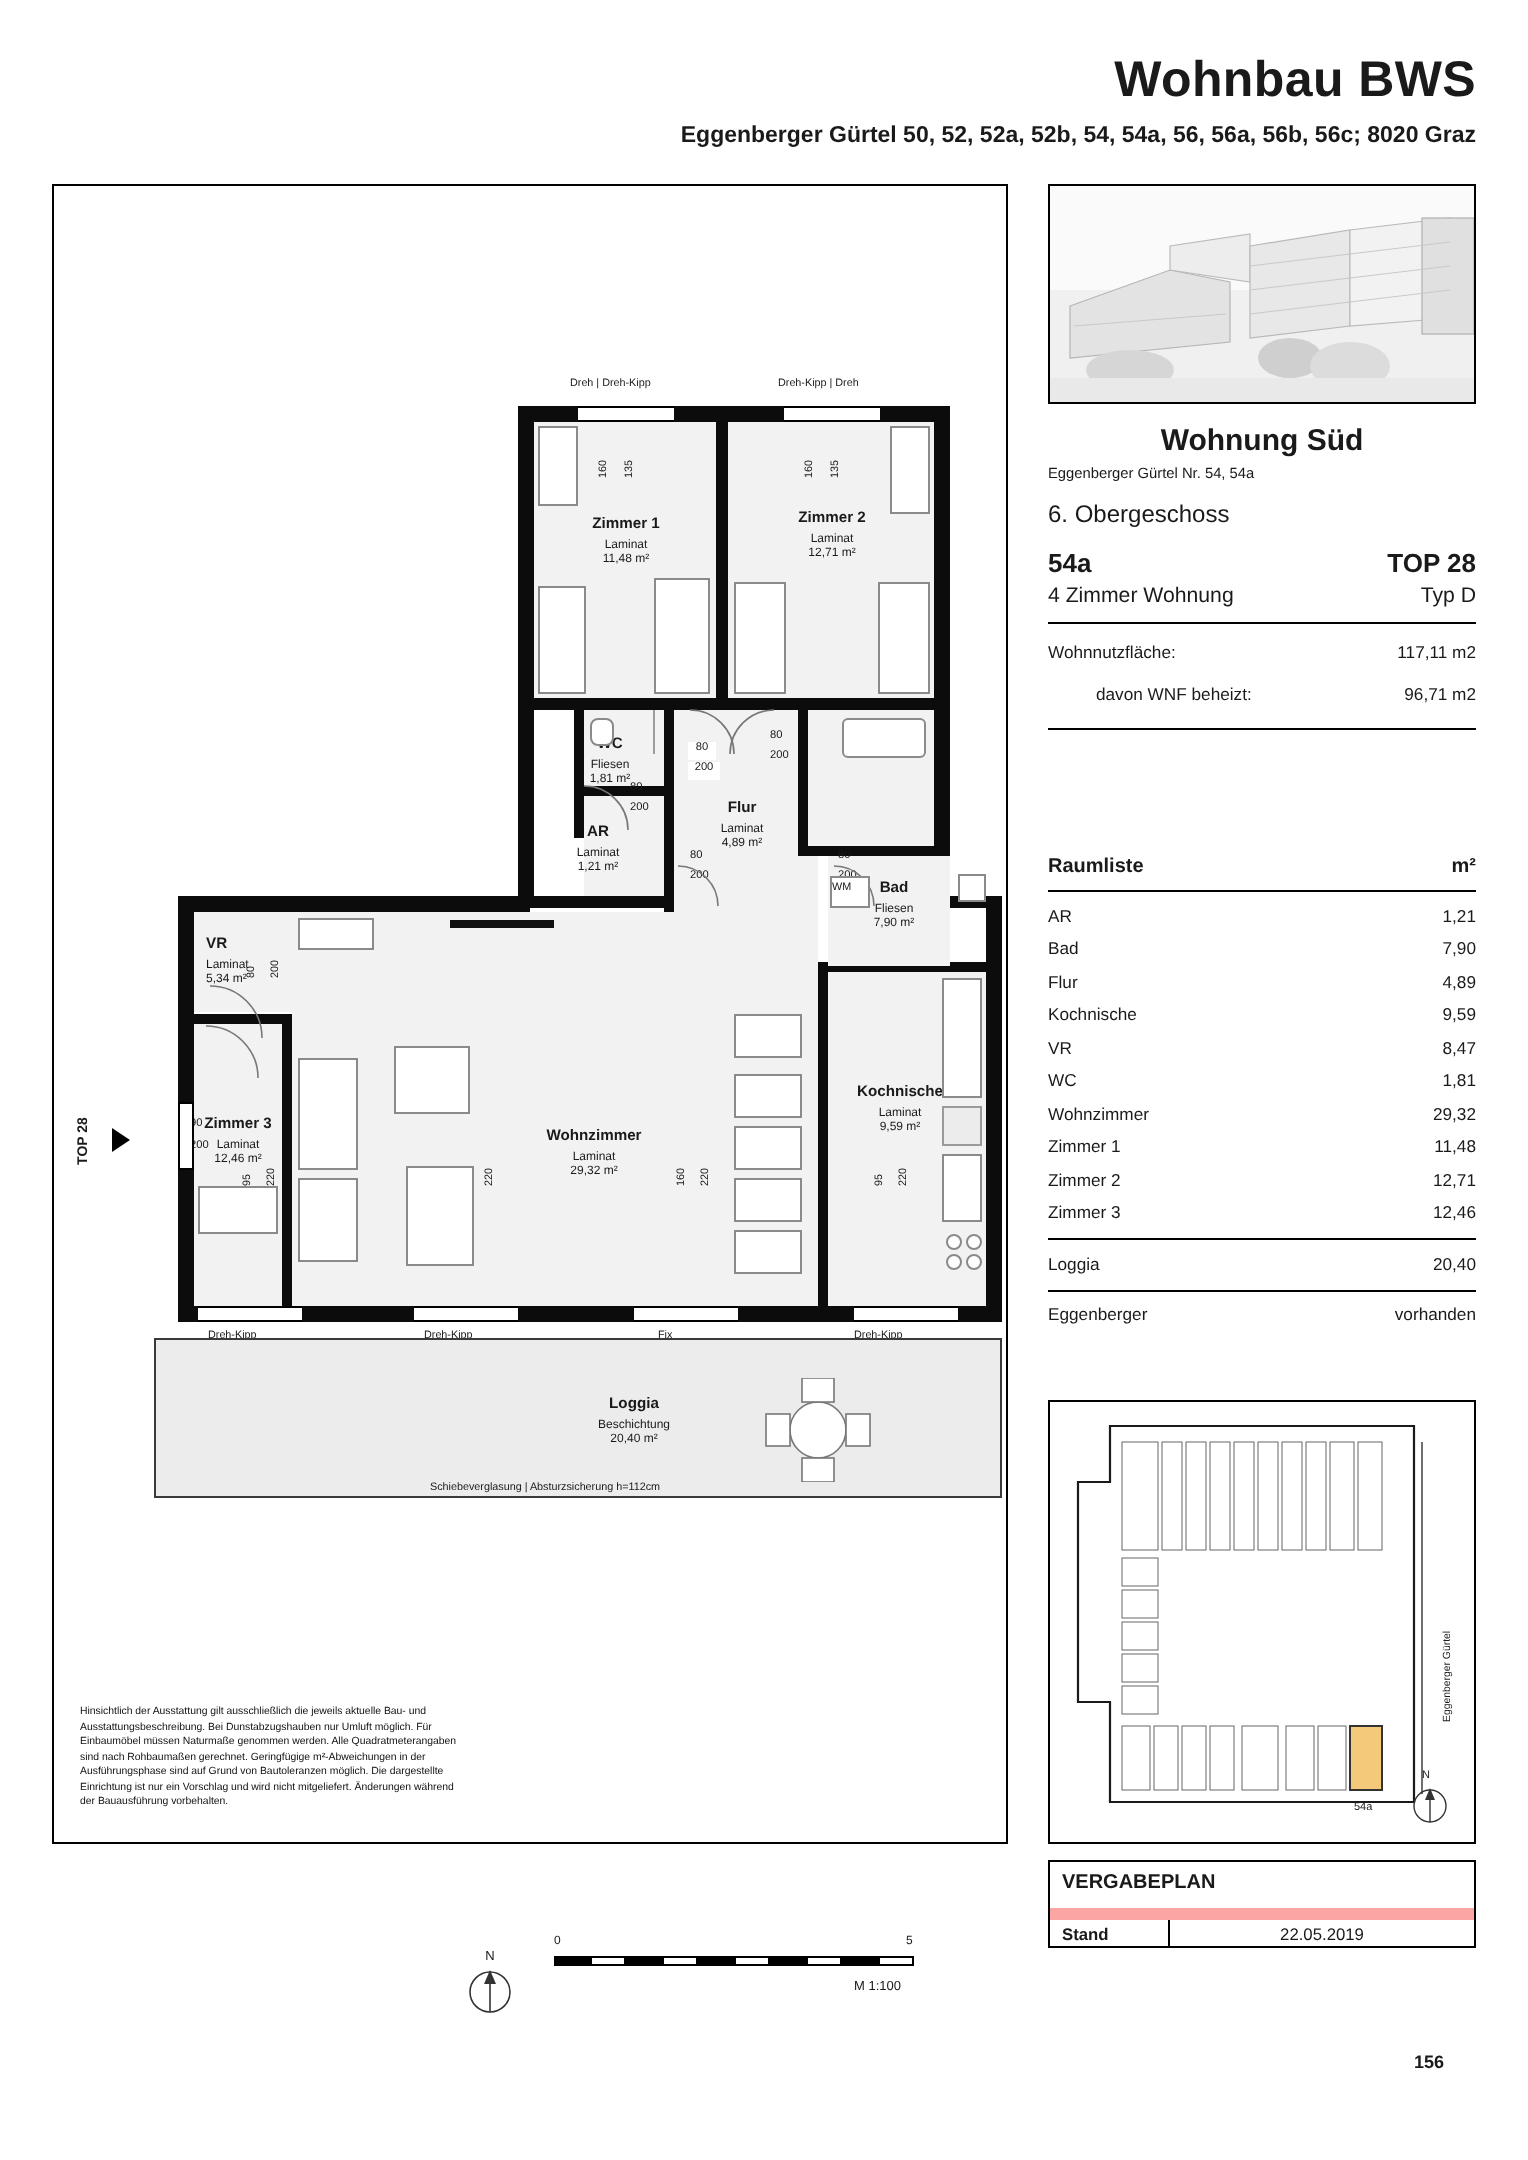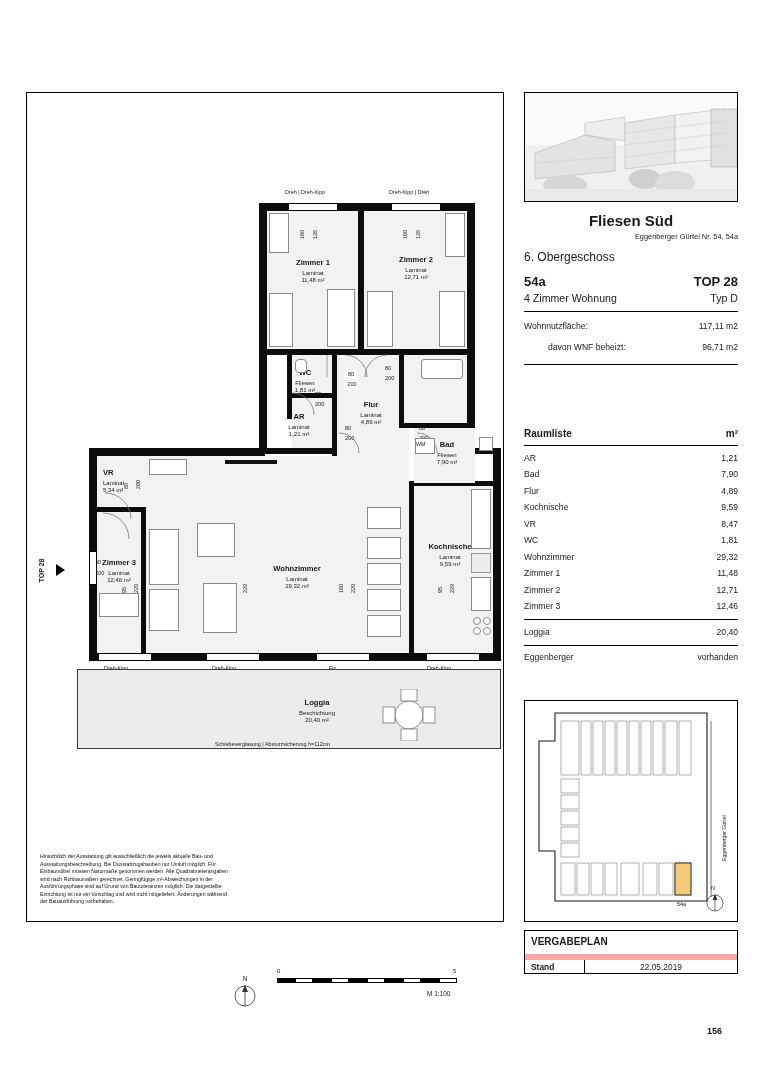--- a/index.html
+++ b/index.html
@@ -58,21 +58,21 @@
   .scalebar { position:relative; height:7px; }
   .scalebar i { position:absolute; top:0; height:5px; border:0.8px solid #000; }
   .scalenum { position:absolute; font-size:6px; }
   .northwrap { position:absolute; left:198px; top:882px; width:40px; text-align:center; }
   .northwrap .n { font-size:6.5px; }
 
   
   .rendbox { position:absolute; left:524px; top:92px; width:214px; height:110px; border:1px solid #000; background:#efefef; overflow:hidden;}
   .infoblock { position:absolute; left:524px; top:212px; width:214px; }
   .bauteil { text-align:center; font-size:15px; font-weight:bold; }
-  .bauteil-sub { text-align:right; font-size:7.4px; margin-top:3px; }
+  .bauteil-sub { text-align:left; font-size:7.4px; margin-top:3px; }
   .og { text-align:left; font-size:12px; margin-top:9px; }
   .rowline { display:flex; justify-content:space-between; margin-top:10px; }
   .r-l { font-size:13px; font-weight:bold; }
   .r-r { font-size:13px; font-weight:bold; }
   .rowline2 { display:flex; justify-content:space-between; margin-top:3px; }
   .r2-l { font-size:10.6px; }
   .r2-r { font-size:10.6px; }
   .hr { height:1px; background:#000; margin-top:7px; }
   .wf { display:flex; justify-content:space-between; font-size:8.6px; margin-top:9px; }
   .wf2 { display:flex; justify-content:space-between; font-size:8.6px; margin-top:11px;margin-left:24px; }
@@ -95,20 +95,24 @@
   .pageno { position:absolute; right:42px; top:1026px; font-size:9px; font-weight:bold; }
 
   
   .footer { position:absolute; left:0; right:0; top:940px; height:140px; }
 </style>
 </head>
 <body>
 
 <div class="page">
 
+  <div class="header">
+    <div class="brand">Wohnbau BWS</div>
+    <div class="addr">Eggenberger Gürtel 50, 52, 52a, 52b, 54, 54a, 56, 56a, 56b, 56c; 8020 Graz</div>
+  </div>
 
   <div class="planbox">
     <div class="plan">
 
       <div class="w" style="left:232px; top:110px; width:216px; height:8px;"></div>
 
       <div class="w" style="left:232px; top:110px; width:8px; height:250px;"></div>
 
       <div class="w" style="left:440px; top:110px; width:8px; height:250px;"></div>
 
@@ -383,21 +387,21 @@
         <line x1="12" y1="70" x2="88" y2="64"></line>
       </g>
       <ellipse cx="120" cy="86" rx="16" ry="10" fill="#cfcfcf"></ellipse>
       <ellipse cx="150" cy="90" rx="20" ry="12" fill="#dcdcdc"></ellipse>
       <ellipse cx="40" cy="92" rx="22" ry="10" fill="#d6d6d6"></ellipse>
       <rect x="0" y="96" width="214" height="14" fill="#e9e9e9"></rect>
     </svg>
   </div>
 
   <div class="infoblock">
-    <div class="bauteil">Fliesen Süd</div>
+    <div class="bauteil">Wohnung Süd</div>
     <div class="bauteil-sub">Eggenberger Gürtel Nr. 54, 54a</div>
     <div class="og">6. Obergeschoss</div>
     <div class="rowline">
       <div class="r-l">54a</div>
       <div class="r-r">TOP  28</div>
     </div>
     <div class="rowline2">
       <div class="r2-l">4 Zimmer Wohnung</div>
       <div class="r2-r">Typ D</div>
     </div>

